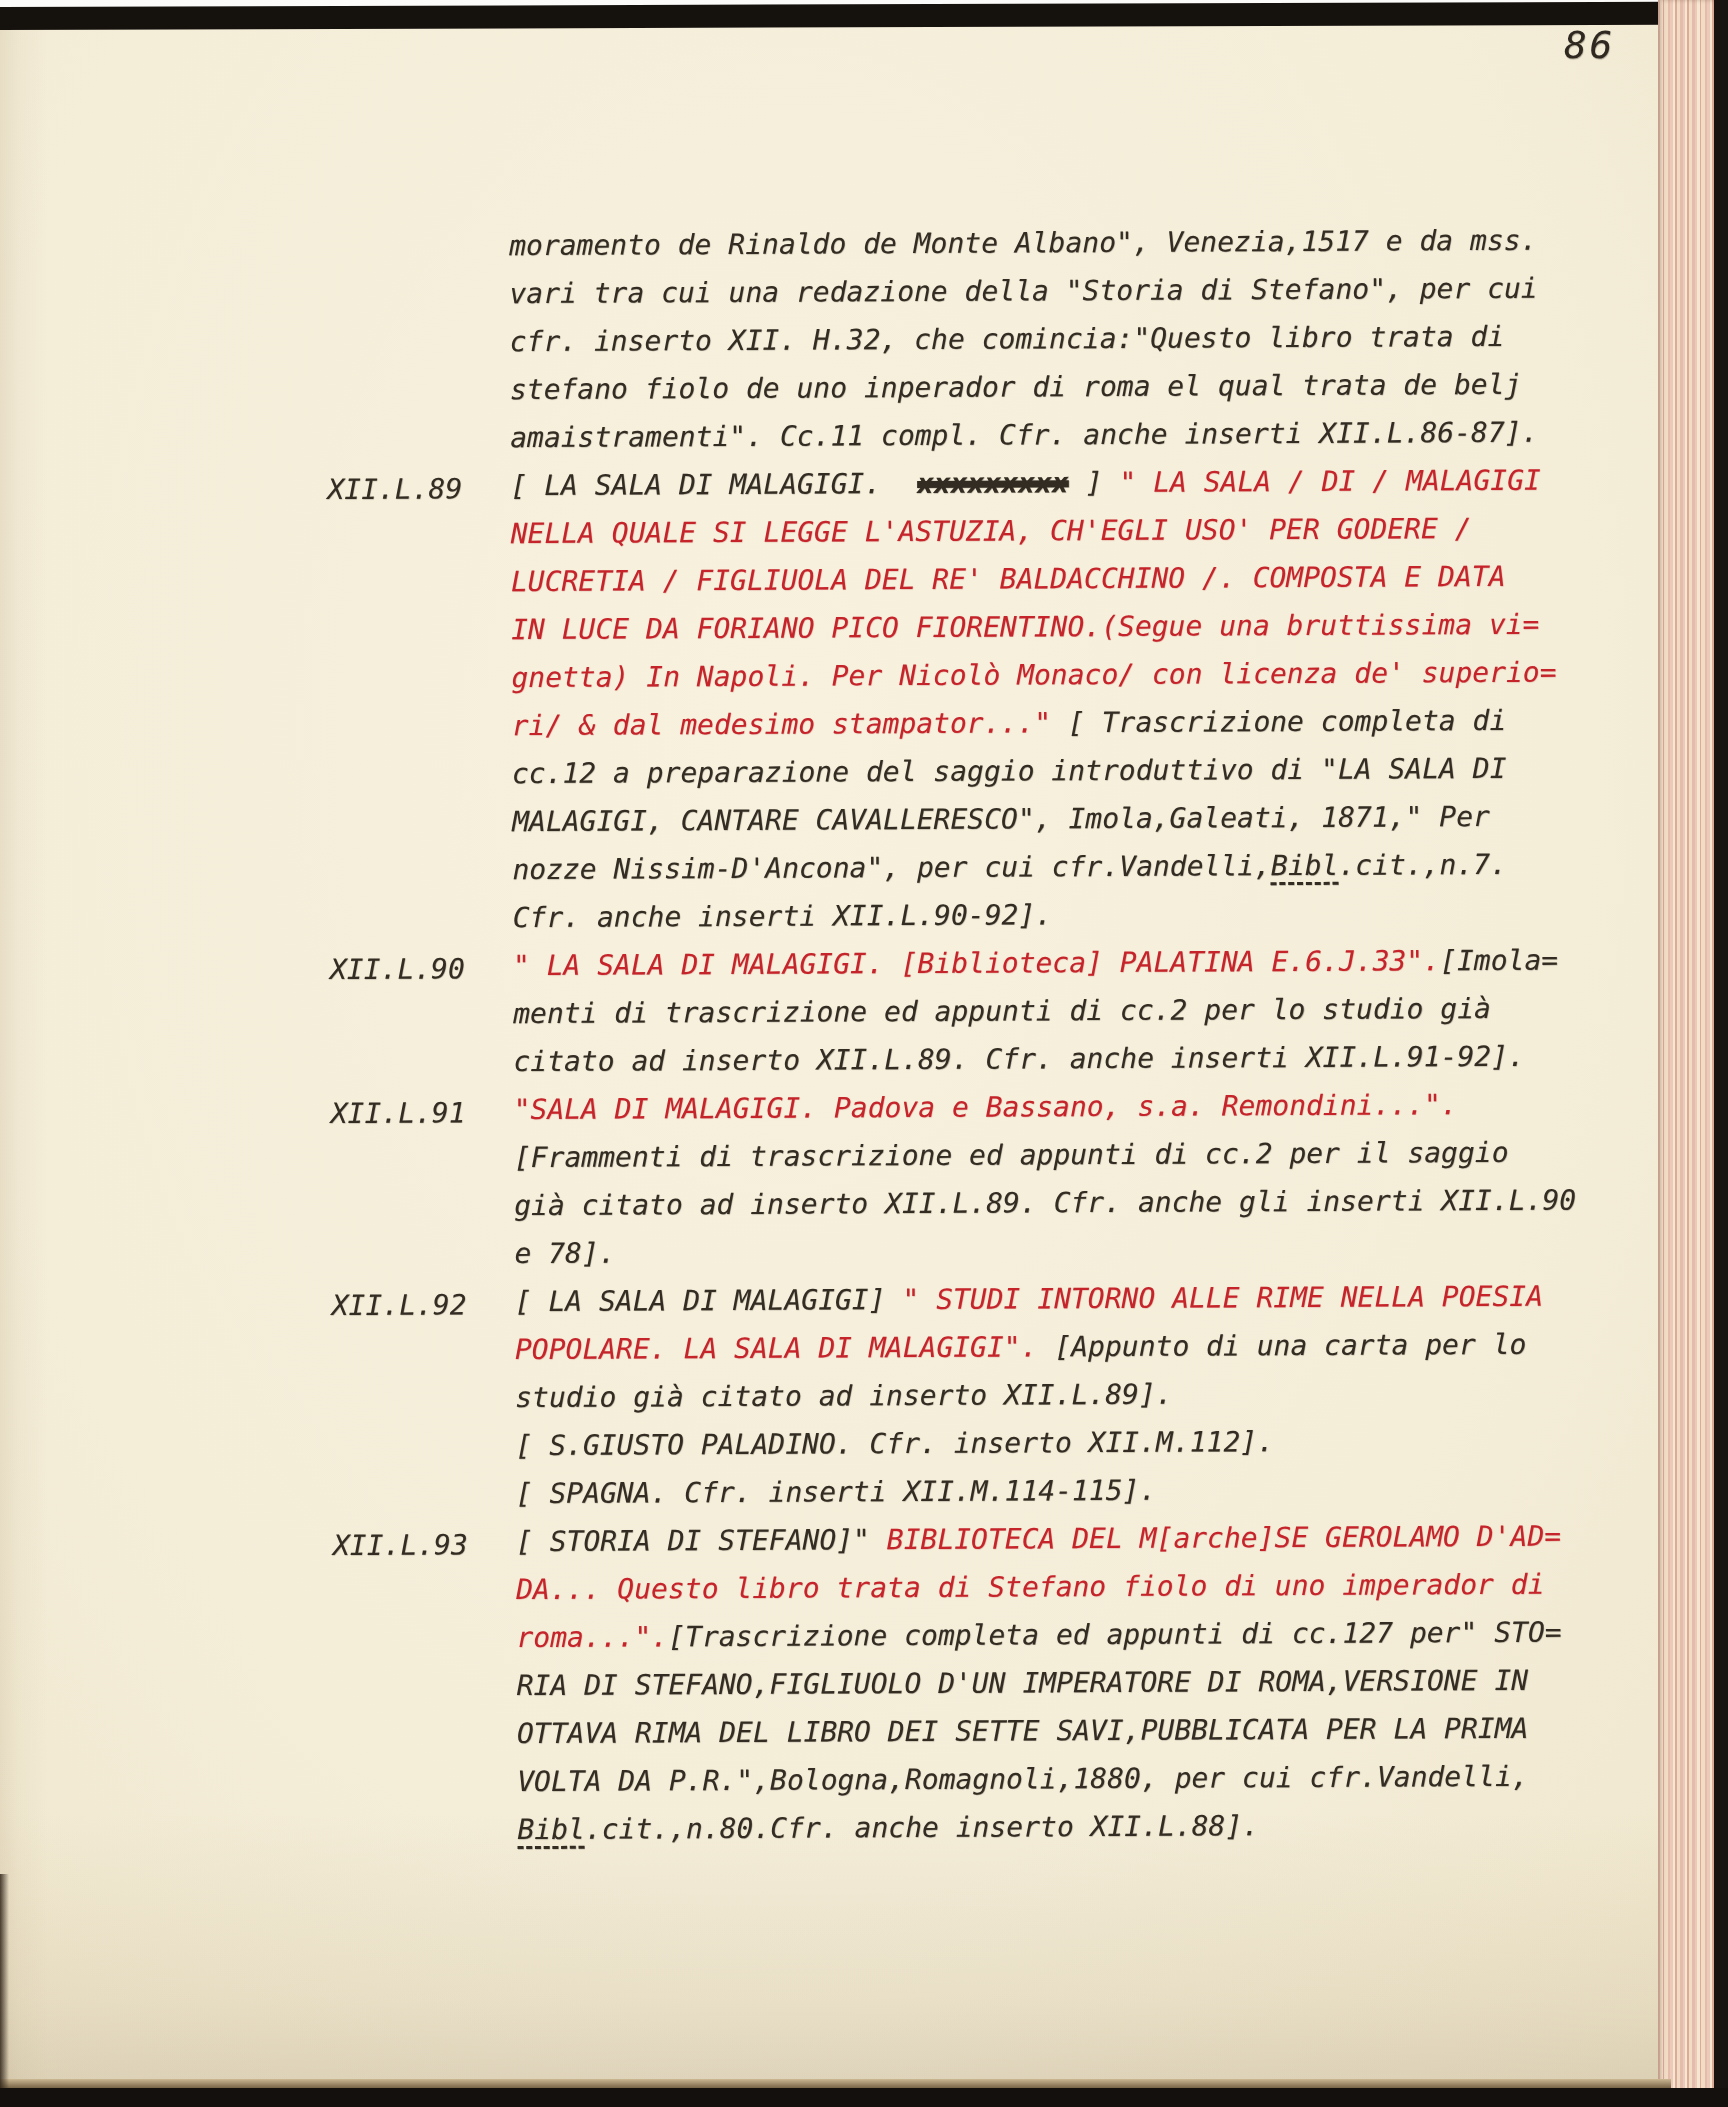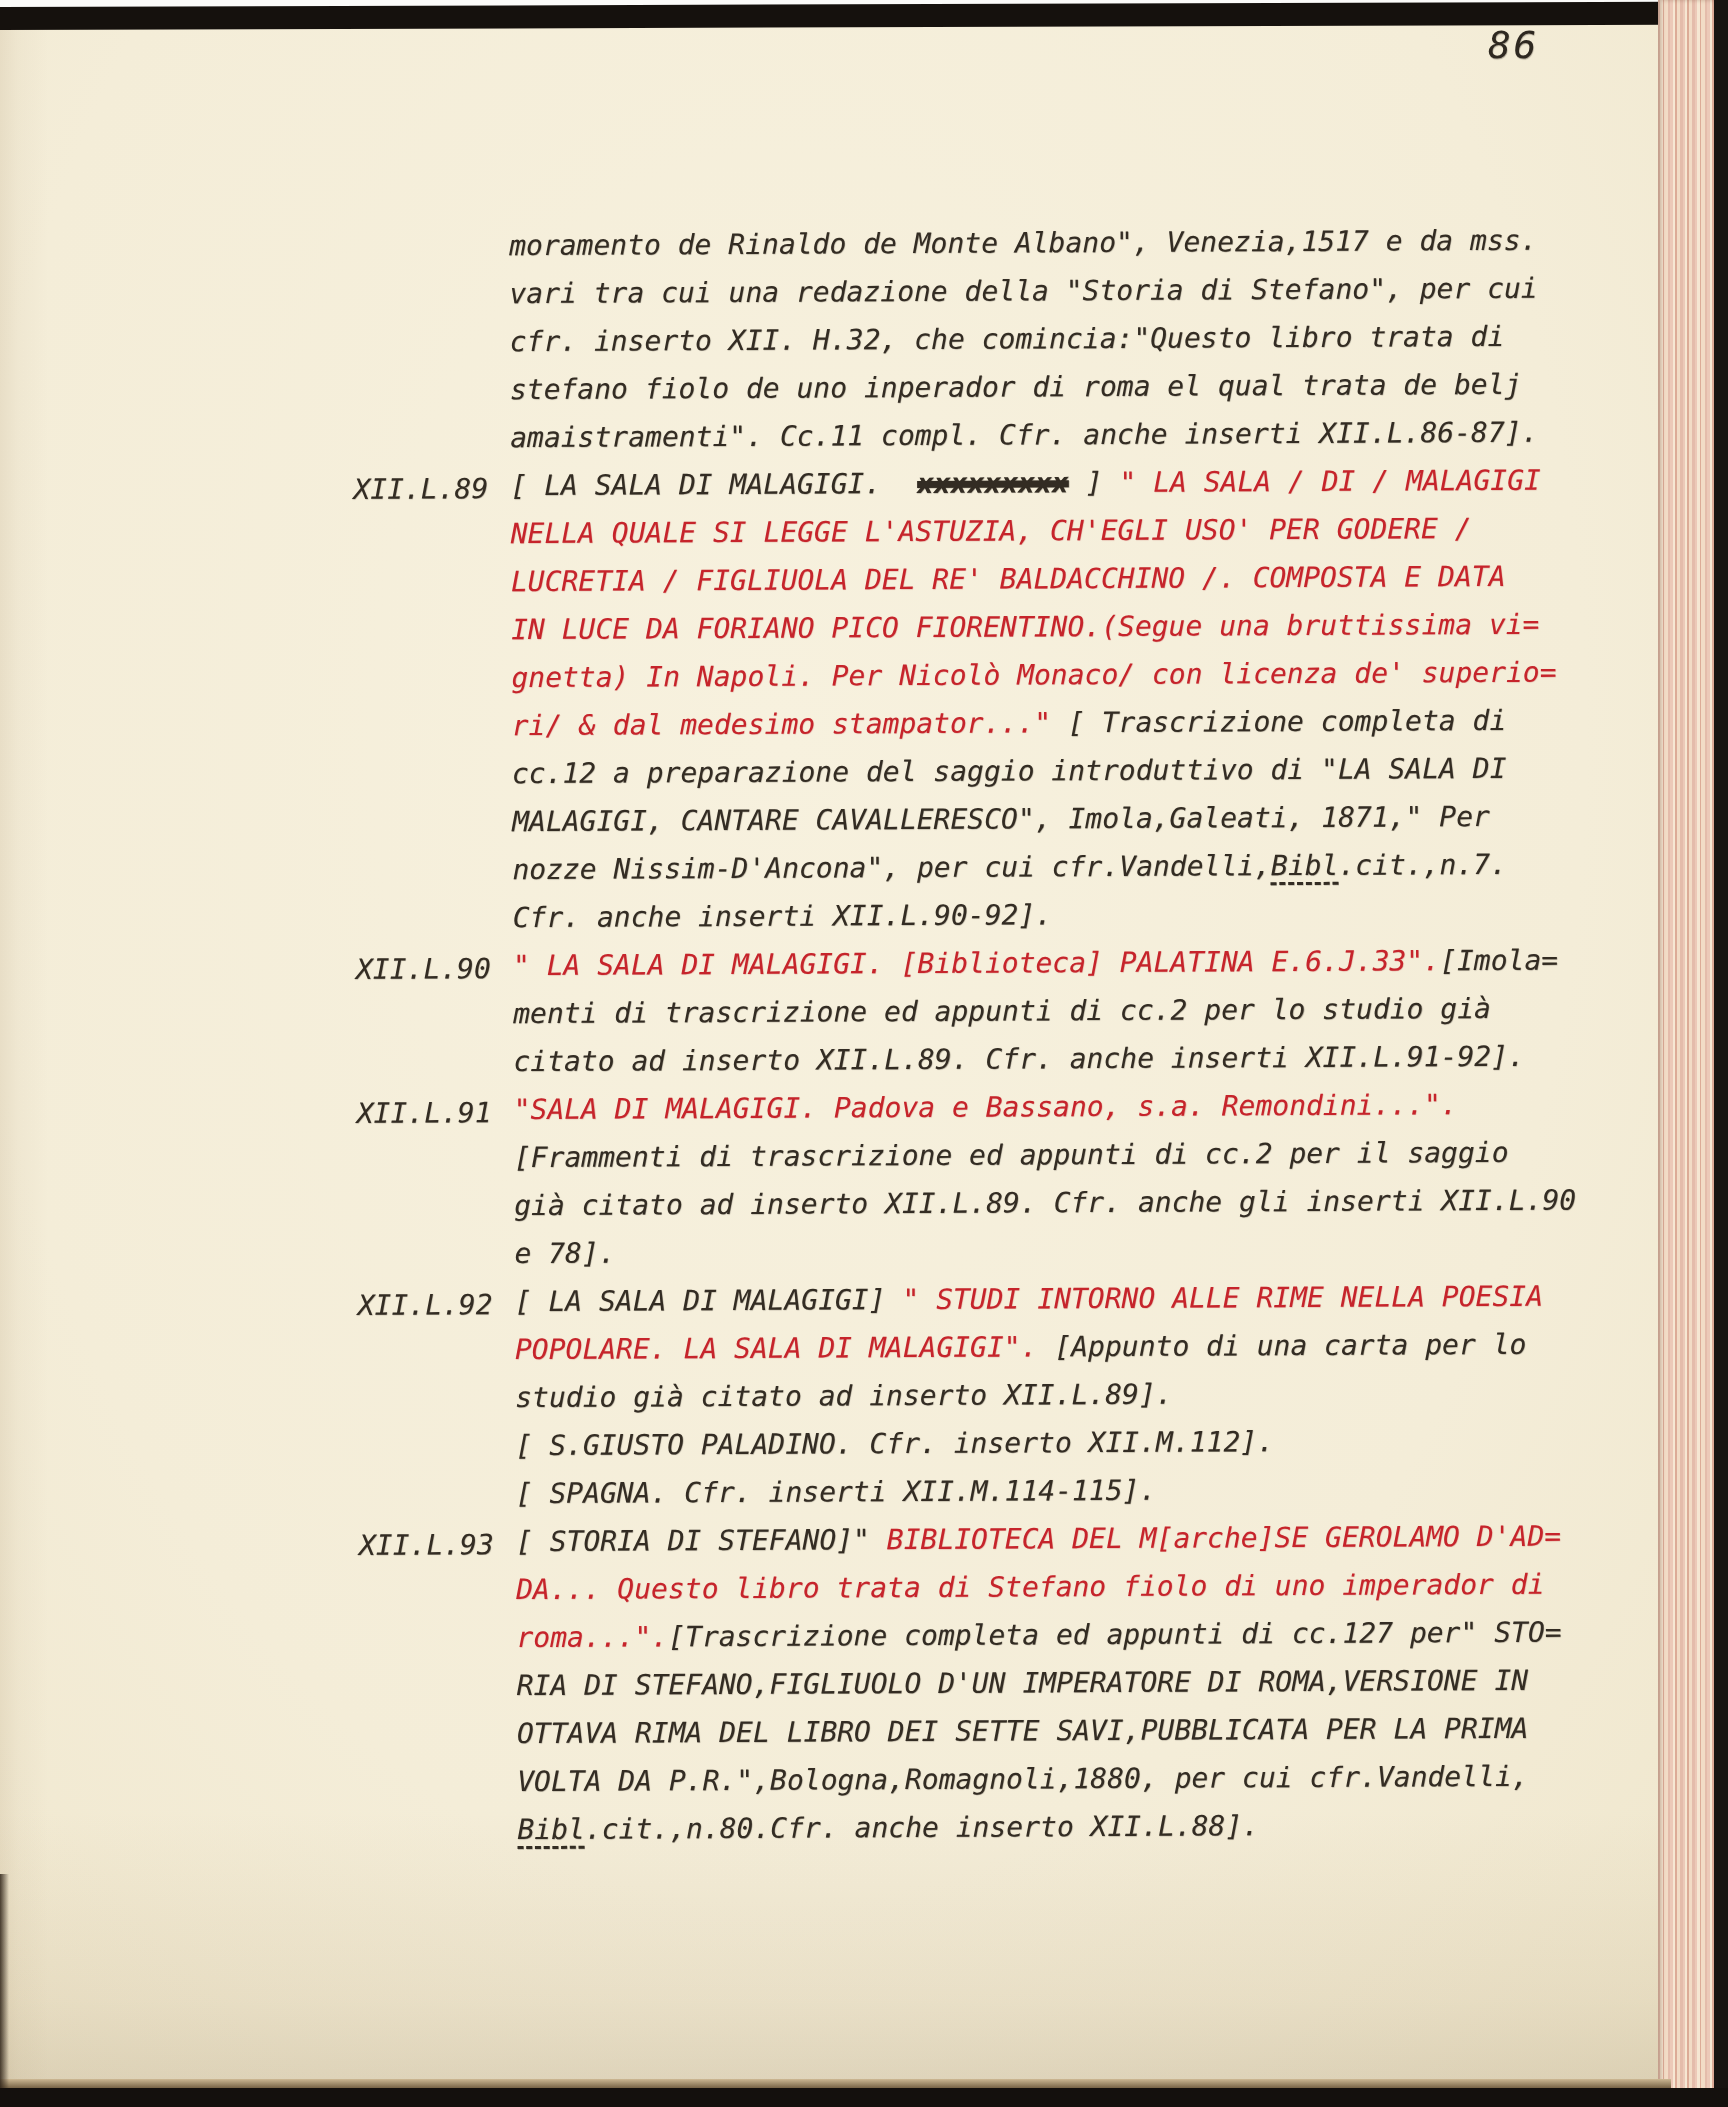--- a/index.html
+++ b/index.html
@@ -24,34 +24,33 @@
       #ecc9b8 0px 2.5px, #f6e7d3 2.5px 4.9px, #dcab97 4.9px 6.5px,
       #f2dcc6 6.5px 9.8px, #e4bcab 9.8px 12.3px);
     box-shadow:inset 3.3px 0 4.1px rgba(110,70,50,.35);
   }
   .right-dark-band{position:absolute;left:1714px;top:0;width:14.7px;height:2107px;background:#181411;}
   .bottom-edge-line{position:absolute;left:0;top:2079px;width:1671px;height:9.8px;background:linear-gradient(180deg,#cdb893,#6e5a3e);}
   .bottom-black-strip{position:absolute;left:0;top:2088px;width:1728px;height:19px;background:#14100d;}
   .left-bottom-sliver{position:absolute;left:0;top:1874px;width:9px;height:214px;background:linear-gradient(90deg,rgba(45,34,23,.85),rgba(45,34,23,0));}
   
   .page-num{
-    position:absolute;left:1488px;top:23px;
+    position:absolute;left:1564px;top:23px;
     font-style:italic;font-size:38px;color:#2e2820;letter-spacing:2.5px;
     text-shadow:0.5px 0.5px 0.8px rgba(46,38,28,.35);
   }
   .doc{
     position:absolute;left:0;top:223px;width:1728px;
     font-style:italic;font-size:28px;line-height:48px;
     transform:rotate(-0.3deg);transform-origin:344px 0;
   }
   .entry{position:relative;}
   .entry .label{
     position:absolute;left:326px;top:2.5px;color:var(--ink-black,#332c23);
     text-shadow:0.5px 0.5px 0.7px rgba(46,38,28,.35);
-    margin-left:26px;
   }
   .entry .lines{margin-left:509px;width:1064px;}
   .line{white-space:pre;height:48px;}
   .seg-black{color:var(--ink-black,#332c23);text-shadow:0.5px 0.5px 0.7px rgba(46,38,28,.38);}
   .seg-red{color:var(--ink-red,#c6242b);text-shadow:0.5px 0.5px 0.7px rgba(185,35,40,.32);}
   .strike{text-decoration:line-through;text-decoration-thickness:7.4px;font-weight:bold;margin-left:19px;}
   .uline{text-decoration:underline;text-decoration-style:dashed;text-decoration-thickness:2.5px;text-underline-offset:7.4px;}
 </style>
 </head>
 <body>

